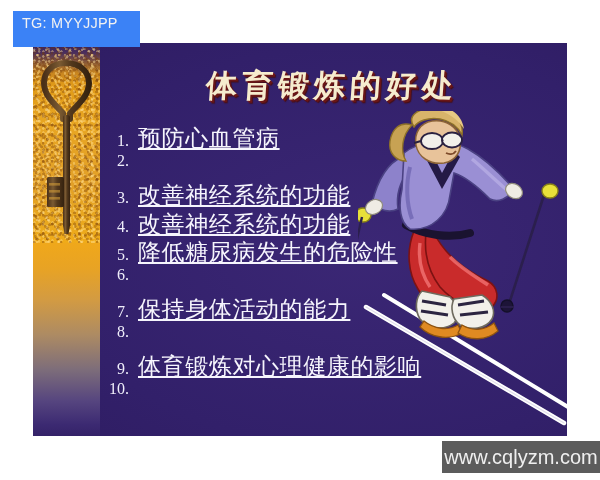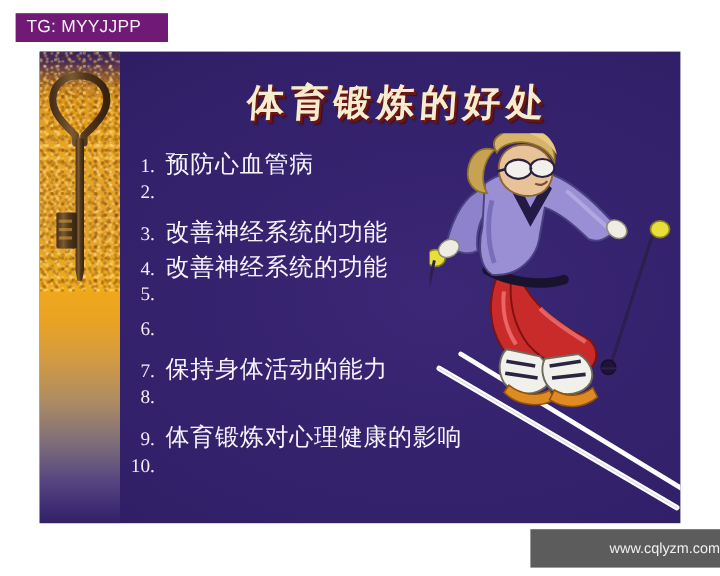--- a/index.html
+++ b/index.html
@@ -14,43 +14,43 @@
     overflow: hidden;
     position: relative;
   }
 
   
   #tg-badge {
     position: absolute;
     left: 13px;
     top: 11px;
     width: 127px;
-    height: 24px;
-    background: #701a75;
+    height: 36px;
+    background: #3b82f6;
     color: #f2f2f2;
     font-size: 14.5px;
     line-height: 24px;
     padding-left: 9px;
     box-sizing: border-box;
     letter-spacing: .2px;
     z-index: 40;
     font-family: "Liberation Sans", sans-serif;
   }
 
   #watermark {
     position: absolute;
     left: 442px;
     top: 441px;
     width: 158px;
     height: 32px;
     background: #5c5c5c;
     color: #efefef;
-    font-size: 12px;
+    font-size: 20px;
     line-height: 32px;
-    text-align: right;
+    text-align: center;
     z-index: 40;
     font-family: "Liberation Sans", sans-serif;
   }
 
   
   #slide {
     position: absolute;
     left: 33px;
     top: 43px;
     width: 534px;
@@ -189,24 +189,25 @@
     width: 33px;
     flex: 0 0 33px;
     text-align: right;
     padding-right: 9px;
     box-sizing: border-box;
     font-size: 16px;
     font-family: "Liberation Serif", serif;
     color: #efeefa;
   }
   .benefit-text {
-    font-size: 20px;
+    font-size: 23px;
     letter-spacing: .6px;
     color: #f6f5fd;
     white-space: nowrap;
+    text-decoration: underline;
   }
 </style>
 </head>
 <body>
 
 <div id="tg-badge">TG: MYYJJPP</div>
 
 <div id="slide">
 
   <div id="key-panel">
@@ -320,20 +321,21 @@
     <li class="benefit-row">
       <span class="benefit-num">3.</span>
       <span class="benefit-text">改善神经系统的功能</span>
     </li>
     <li class="benefit-row">
       <span class="benefit-num">4.</span>
       <span class="benefit-text">改善神经系统的功能</span>
     </li>
     <li class="benefit-row">
       <span class="benefit-num">5.</span>
+      <span class="benefit-text">降低糖尿病发生的危险性</span>
     </li>
     <li class="benefit-row">
       <span class="benefit-num">6.</span>
     </li>
     <li class="benefit-row">
       <span class="benefit-num">7.</span>
       <span class="benefit-text">保持身体活动的能力</span>
     </li>
     <li class="benefit-row">
       <span class="benefit-num">8.</span>

